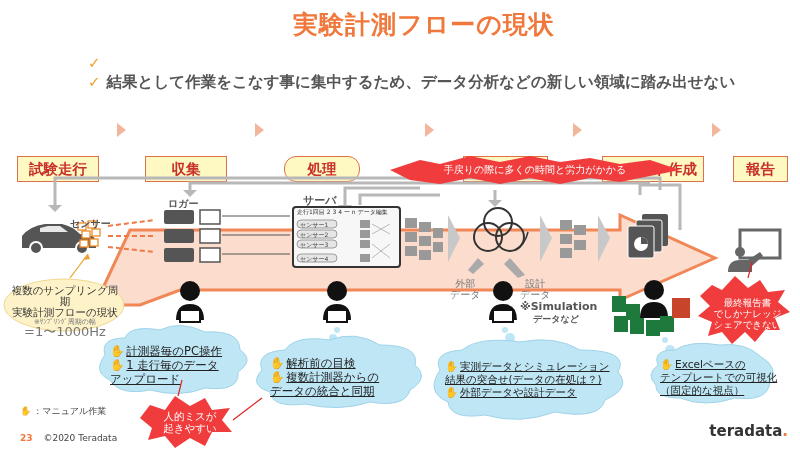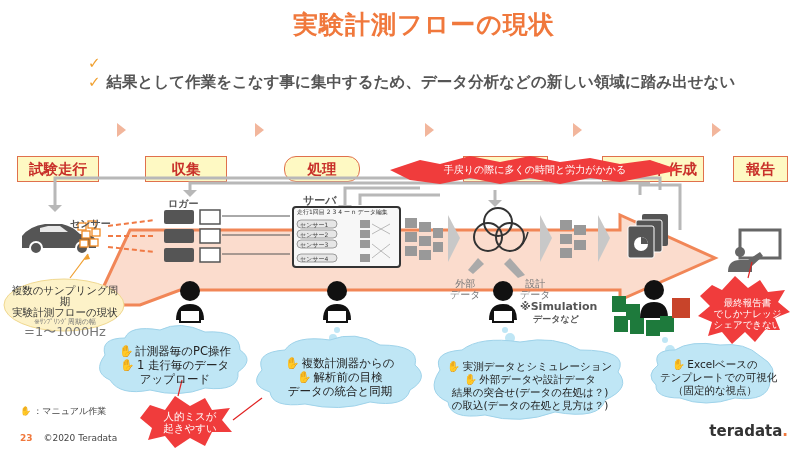--- a/index.html
+++ b/index.html
@@ -11,21 +11,21 @@
 
   .bullets { left: 88px; top: 54px; font-size: 15.5px; font-weight: bold; color: #555; line-height: 19px; }
   .bullet { display: flex; align-items: center; white-space: nowrap; }
   .check { color: #f0a030; margin-right: 6px; font-size: 15px; }
 
   .stage { top: 119px; height: 26px; border: 1.5px solid #e0704c; background: #fef9c3; color: #c8302a; font-weight: bold; font-size: 14.5px; display: flex; align-items: center; justify-content: center; margin-top: 37px; }
   .stage-arrow { top: 123px; width: 0; height: 0; border-top: 7px solid transparent; border-bottom: 7px solid transparent; border-left: 9px solid #f2b69c; }
 
   svg { position: absolute; left: 0; top: 0; }
   .label { font-size: 10px; color: #555; white-space: nowrap; }
-  .cloud-text { font-size: 11.5px; color: #222; line-height: 14px; text-align: center; white-space: nowrap; }
+  .cloud-text { font-size: 11.5px; color: #222; line-height: 14px; white-space: nowrap; text-decoration: underline; }
   .hand { display: inline-block; margin-right: 2px; }
   .burst-text { color: #fff; font-size: 10.5px; text-align: center; line-height: 12px; white-space: nowrap; }
   .footer { font-size: 9px; color: #444; }
   .page-num { color: #f0783c; font-weight: bold; margin-right: 8px; }
   .logo { right: 12px; bottom: 10px; font-size: 15px; font-weight: bold; color: #333; }
   .logo-dot { color: #f0783c; }
 </style>
 </head>
 <body>
 
@@ -265,30 +265,29 @@
   <div style="font-size:13px;line-height:9px;color:#777;">=1〜1000Hz</div>
 </div>
 
 <div class="abs cloud-text" style="left:110px;top:344px;width:130px;">
   <div><span class="hand">✋</span><span>計測器毎のPC操作</span></div>
   <div><span class="hand">✋</span><span>1 走行毎のデータ</span></div>
   <div><span>アップロード</span></div>
 </div>
 
 <div class="abs cloud-text" style="left:270px;top:356px;width:140px;">
+  <div><span class="hand">✋</span><span>解析前の目検</span></div>
   <div><span class="hand">✋</span><span>複数計測器からの</span></div>
-  <div><span class="hand">✋</span><span>解析前の目検</span></div>
   <div><span>データの統合と同期</span></div>
 </div>
 
 <div class="abs cloud-text" style="left:445px;top:360px;width:170px;font-size:10.5px;line-height:13px;">
   <div><span class="hand">✋</span><span>実測データとシミュレーション</span></div>
+  <div><span>結果の突合せ(データの在処は？)</span></div>
   <div><span class="hand">✋</span><span>外部データや設計データ</span></div>
-  <div><span>結果の突合せ(データの在処は？)</span></div>
-  <div><span>の取込(データの在処と見方は？)</span></div>
 </div>
 
 <div class="abs cloud-text" style="left:660px;top:358px;width:110px;font-size:10.5px;line-height:13px;">
   <div><span class="hand">✋</span><span>Excelベースの</span></div>
   <div><span>テンプレートでの可視化</span></div>
   <div><span>（固定的な視点）</span></div>
 </div>
 
 <div class="abs burst-text" style="left:155px;top:410px;width:70px;">
   <div>人的ミスが</div>

